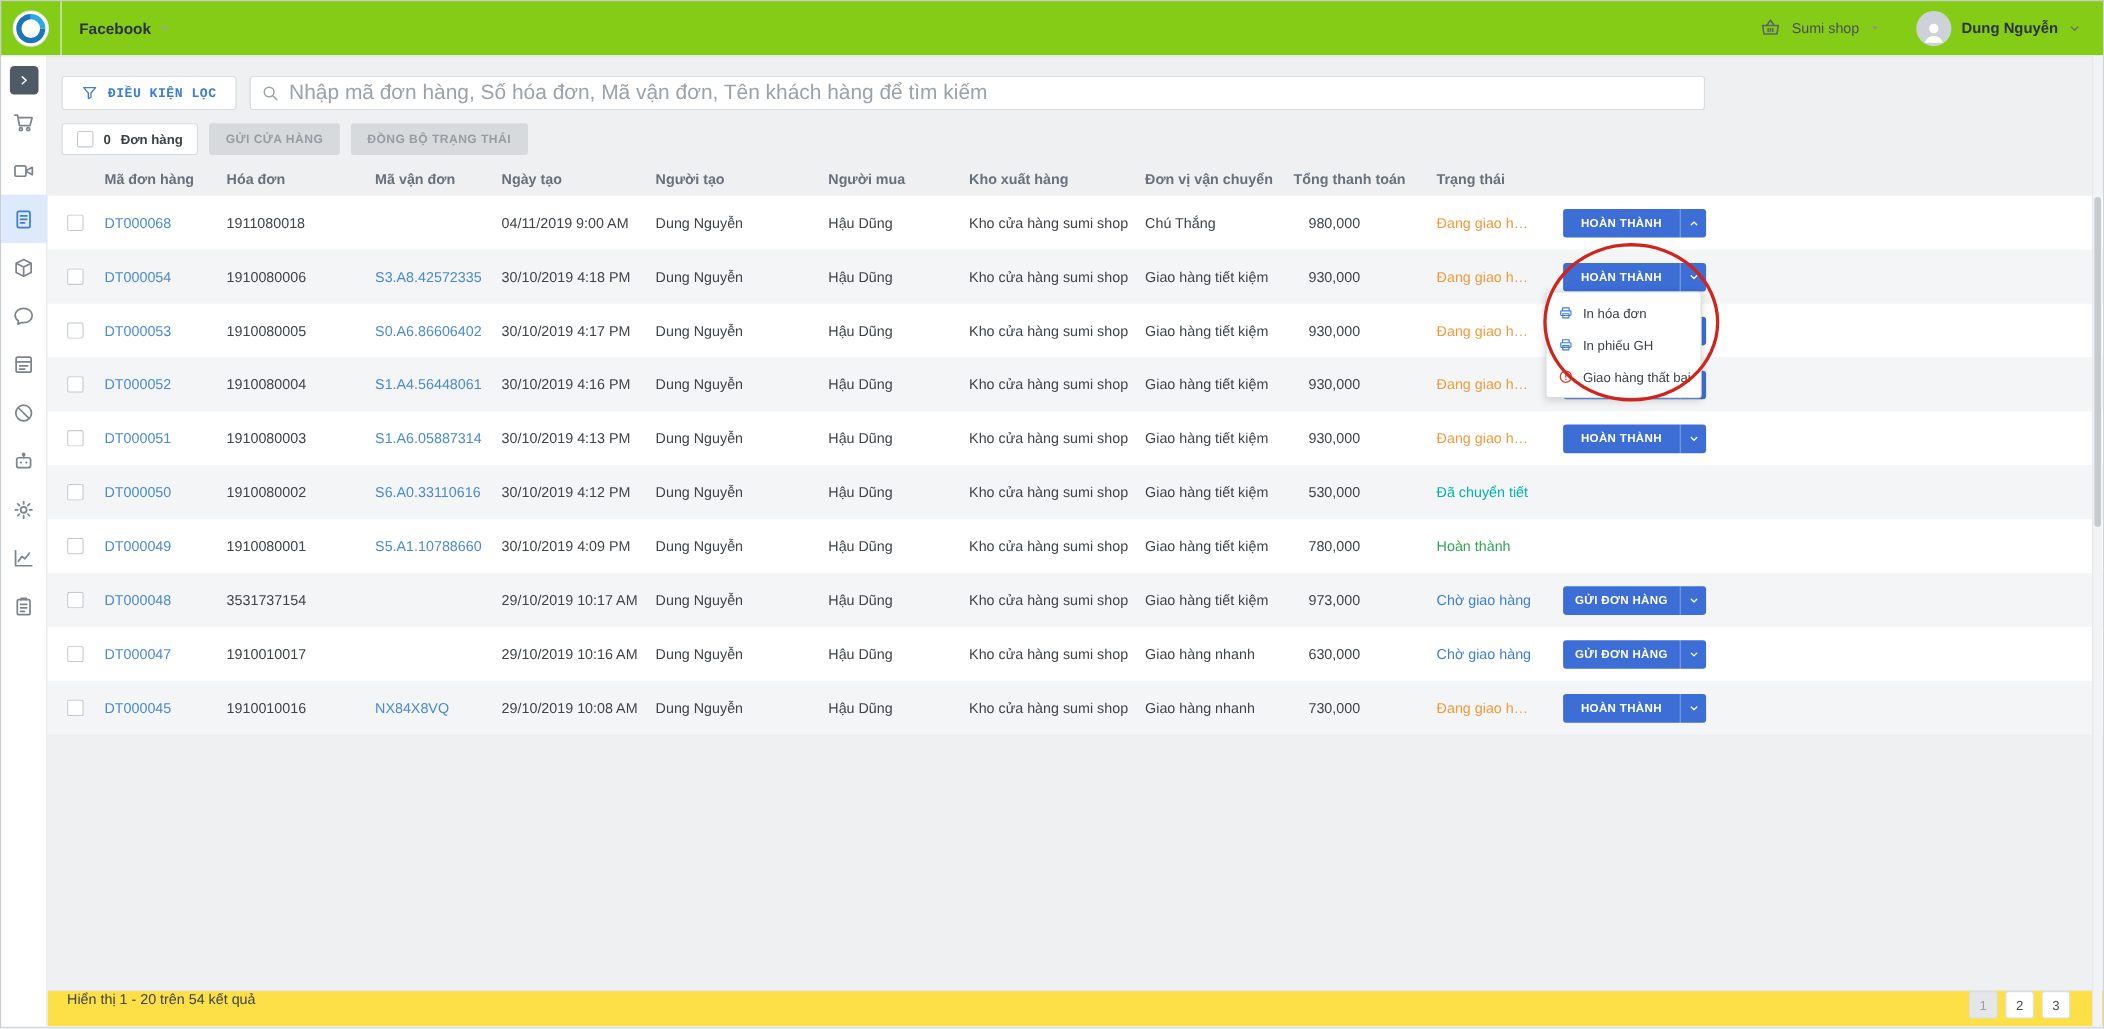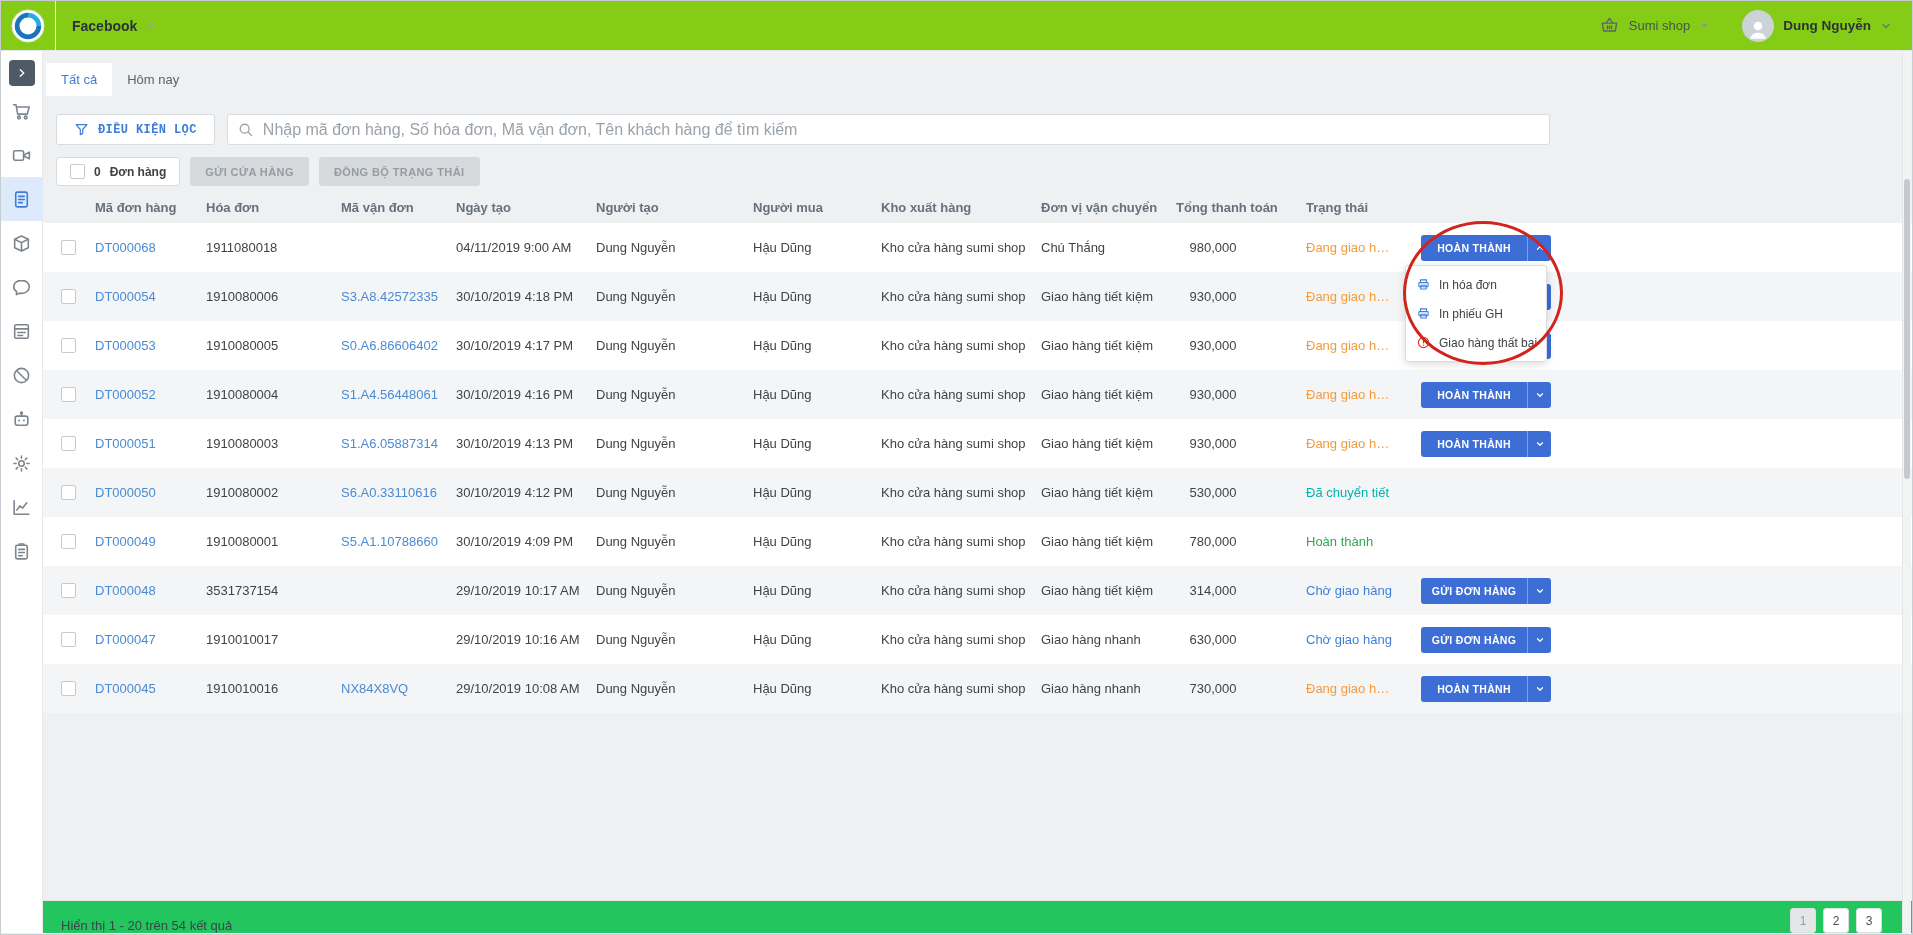--- a/index.html
+++ b/index.html
@@ -37,21 +37,21 @@
   .main{position:absolute;top:50px;left:42px;right:0;bottom:1px;background:#eef0f1;overflow:hidden}
   .tabbar{display:flex;align-items:flex-end;height:45px;padding-left:3px}
   .tab{padding:9px 15px;font-size:13px;color:#5a646e;cursor:pointer;white-space:nowrap}
   .tab.active{background:#fff;color:#3d7dd8}
 
   .filter-row{display:flex;gap:12px;margin:18px 0 0 13px;height:31px}
   .filter-btn{display:flex;align-items:center;gap:9px;background:#fff;border:1px solid #d8dcdf;border-radius:3px;color:#3d7dd8;font-size:12px;font-weight:700;letter-spacing:.4px;padding:0 17px;height:31px;cursor:pointer;font-family:Liberation Mono, monospace;white-space:nowrap}
   .filter-btn .icn{width:15px;height:15px}
   .searchbox{position:relative;width:1323px;height:31px}
   .searchbox .icn{position:absolute;left:10px;top:7px;width:17px;height:17px;color:#9aa2aa}
-  .searchbox input{width:100%;height:100%;border:1px solid #d8dcdf;border-radius:3px;padding:0 12px 0 35px;font-size:16px;color:#3e4449;font-family:inherit;outline:none;background:#fff}
+  .searchbox input{width:100%;height:100%;border:1px solid #d8dcdf;border-radius:3px;padding:0 12px 0 35px;font-size:19px;color:#3e4449;font-family:inherit;outline:none;background:#fff}
   .searchbox input::placeholder{color:#9aa2aa}
 
   .bulk-row{display:flex;gap:10px;margin:12px 0 0 13px;height:29px}
   .count-chip{display:flex;align-items:center;gap:9px;background:#fff;border:1px solid #d8dcdf;border-radius:3px;padding:0 13px;font-size:12px;font-weight:700;color:#3c4246;cursor:pointer;white-space:nowrap}
   .checkbox{width:15px;height:15px;background:#fff;border:1px solid #c4cad0;border-radius:2px;display:inline-block;flex:none;cursor:pointer}
   .gray-btn{background:#d7dadc;border:none;border-radius:3px;color:#959ca3;font-size:11px;font-weight:700;letter-spacing:.4px;padding:0 15px;height:29px;cursor:default;font-family:inherit;white-space:nowrap}
 
   
   .grid-row{display:grid;grid-template-columns:34px 111px 135px 115px 140px 157px 128px 160px 135px 114px 111px 148px minmax(0,1fr);align-items:center;padding-left:18px}
   .cell{overflow:hidden;text-overflow:ellipsis;white-space:nowrap;padding-right:6px}
@@ -78,21 +78,21 @@
   .dd-item .icn.red{color:#e0362c}
 
   
   .red-ellipse{position:absolute;left:1402px;top:220px;width:160px;height:144px;border:3px solid var(--annotation,#d0241c);border-radius:50%;z-index:50;pointer-events:none}
 
   
   .vscrollbar{position:absolute;top:50px;right:1px;bottom:1px;width:9px;background:#f2f3f4;border-left:1px solid #e4e6e8;z-index:30}
   .vscrollbar .thumb{position:absolute;top:128px;right:1px;width:6px;height:300px;background:#c5cacf;border-radius:3px;cursor:pointer}
 
   
-  .footer{position:absolute;left:0;right:0;bottom:0;height:33px;background:#22c55e;border-top:1px solid #e2e4e6;display:flex;align-items:flex-end;padding:0 30px 0 18px;z-index:15}
+  .footer{position:absolute;left:0;right:0;bottom:0;height:33px;background:#fde047;border-top:1px solid #e2e4e6;display:flex;align-items:flex-start;padding:0 30px 0 18px;z-index:15}
   .pagination{margin-left:auto;display:flex;gap:7px}
   .page{width:26px;height:25px;border:1px solid #dcdfe2;border-radius:3px;background:#fff;color:#4a5056;font-size:12px;display:flex;align-items:center;justify-content:center;cursor:pointer;font-family:inherit}
   .page.current{background:#e4e6e8;color:#9aa0a6;cursor:default}
 </style>
 </head>
 <body>
 
 <div class="frame">
 
   <header class="topbar">
@@ -240,24 +240,20 @@
         <span class="icn">
           <svg viewBox="0 0 20 20" fill="none" stroke="currentColor" stroke-width="1.5" stroke-linecap="round" stroke-linejoin="round">
             <rect x="4.5" y="4" width="11" height="13" rx="1.5"></rect>
             <path d="M7.8 4V2.8h4.4V4M7.3 8h5.4M7.3 11h5.4M7.3 14h3.4"></path>
           </svg>
         </span>
       </div>
     </nav>
 
   <main class="main">
-    <div class="tabbar" id="tabbar">
-        <div class="tab active">Tất cả</div>
-        <div class="tab">Hôm nay</div>
-      </div>
 
     <div class="filter-row">
       <button class="filter-btn">
         <span class="icn">
           <svg viewBox="0 0 20 20" fill="none" stroke="currentColor" stroke-width="1.6" stroke-linejoin="round">
               <path d="M2.8 3.5h14.4L11.6 10v5.2l-3.2 1.6V10z"></path>
             </svg>
         </span>
         <span>ĐIỀU KIỆN LỌC</span>
       </button>
@@ -467,21 +463,21 @@
             <span class="checkbox"></span>
           </div>
           <div class="cell link">DT000048</div>
           <div class="cell">3531737154</div>
           <div class="cell"></div>
           <div class="cell">29/10/2019 10:17 AM</div>
           <div class="cell">Dung Nguyễn</div>
           <div class="cell">Hậu Dũng</div>
           <div class="cell">Kho cửa hàng sumi shop</div>
           <div class="cell">Giao hàng tiết kiệm</div>
-          <div class="cell c-right">314,000</div>
+          <div class="cell c-right">973,000</div>
           <div class="cell c-status" style="color: rgb(62, 127, 216);">Chờ giao hàng</div>
           <div class="cell c-action"><button class="act-btn">
               <span class="lbl">GỬI ĐƠN HÀNG</span>
               <span class="caret-seg">
                 <span class="icn">
                   <svg viewBox="0 0 20 20" fill="none" stroke="currentColor" stroke-width="2.4" stroke-linecap="round" stroke-linejoin="round">
                     <path d="M5 7.5l5 5 5-5"></path>
                   </svg>
                 </span>
               </span>

